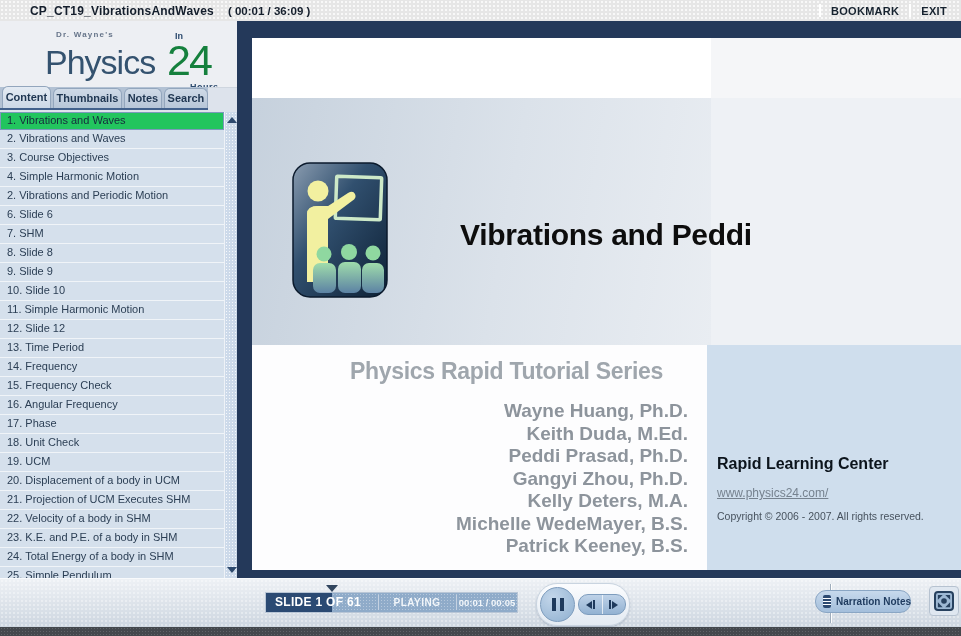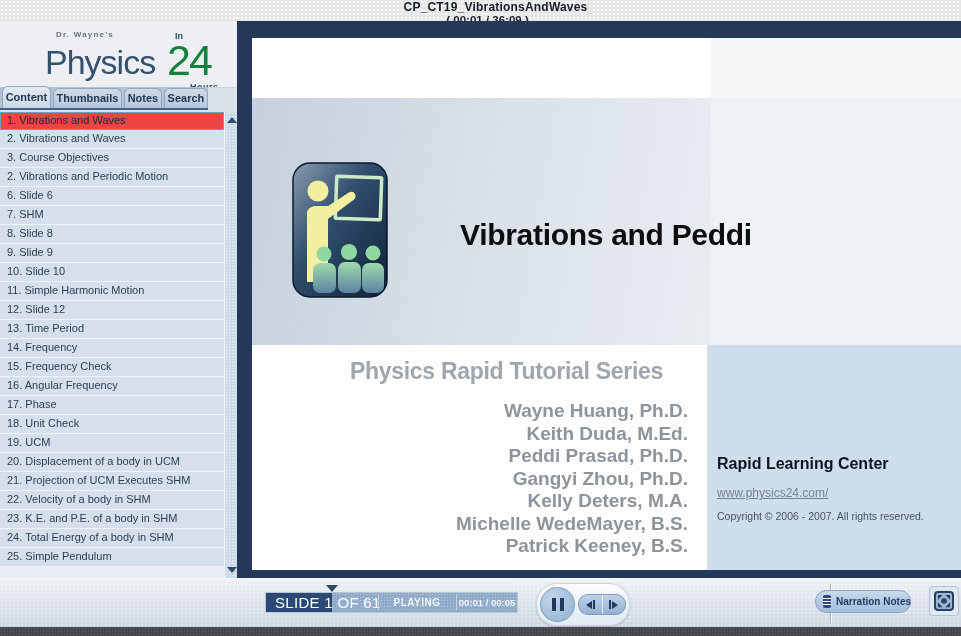--- a/index.html
+++ b/index.html
@@ -3,21 +3,21 @@
 <meta charset="utf-8">
 <style>
   html,body{margin:0;padding:0;background:#9aa4b0;}
   #app{position:relative;width:961px;height:636px;background:#e4e7ec;overflow:hidden;
        font-family:"Liberation Sans",sans-serif; -webkit-font-smoothing:antialiased;}
   
   #topbar{position:absolute;left:0;top:0;width:961px;height:21px;
     background:#e6e6e6;
     background-image:radial-gradient(rgba(255,255,255,.7) 1px,transparent 1.1px);
     background-size:4px 4px;
-    display:flex;align-items:center;color:#141e2c;font-size:12px;font-weight:bold;flex-direction:column;}
+    display:flex;align-items:center;color:#141e2c;font-size:12px;font-weight:bold;}
   #topbar .t-title{margin-left:30px;letter-spacing:.2px;}
   #topbar .t-time{margin-left:14px;font-size:11.5px;}
   #topbar .t-right{margin-left:auto;display:flex;align-items:center;height:100%;}
   #topbar .v-sep{width:2px;height:13px;background:#ffffff;margin:0 10px;}
   #topbar .t-btn{font-size:11px;color:#16222f;cursor:pointer;letter-spacing:.3px;}
   #topbar .t-btn:last-child{margin-right:14px;}
   
   #sidebar{position:absolute;left:0;top:21px;width:237px;height:557px;background:#dde3ec;}
   #logo{position:relative;width:237px;height:66px;background:#edeff3;overflow:hidden;
         border-bottom:1px solid #cfd6df;}
@@ -30,21 +30,21 @@
         color:#2c4a6e;letter-spacing:.5px;}
   #tabbar{position:absolute;left:0;top:66px;width:208px;height:23px;background:#b3c2d4;
         display:flex;align-items:flex-end;border-bottom:2px solid #42618c;box-sizing:border-box;}
   .tab{height:19px;line-height:19px;text-align:center;font-size:11px;font-weight:bold;color:#1e3550;
         background:linear-gradient(#cfdae7,#b7c6d8);border:1px solid #93a6bd;border-bottom:none;
         border-radius:6px 6px 0 0;margin-left:2px;flex:1 1 auto;cursor:pointer;}
   .tab.active{background:linear-gradient(#e4ebf3,#ccd8e6);height:21px;line-height:21px;}
   #toclist{position:absolute;left:0;top:91px;width:224px;height:466px;overflow:hidden;background:#e8edf3;}
   .toc-item{height:15px;padding:2px 4px 1px 7px;font-size:11px;color:#2b3e54;background:#d5e0ec;
         border-bottom:1px solid #f0f4f8;cursor:pointer;white-space:nowrap;overflow:hidden;}
-  .toc-item.sel{background:#ef4444;border:1px solid #7b9abc;border-bottom:1px solid #7b9abc;
+  .toc-item.sel{background:#22c55e;border:1px solid #7b9abc;border-bottom:1px solid #7b9abc;
         padding:1px 3px 0 6px;color:#16293d;}
   #scrollbar{position:absolute;left:224px;top:91px;width:13px;height:466px;background:#cddaea;
         background-image:radial-gradient(rgba(255,255,255,.8) .8px,transparent 1px);
         background-size:3px 3px;border-left:1px solid #eef2f7;box-sizing:border-box;}
   .scroll-arrow{position:absolute;left:2px;width:0;height:0;border-left:5px solid transparent;
         border-right:5px solid transparent;cursor:pointer;}
   .scroll-arrow.up{top:5px;border-bottom:6px solid #2e4a6e;}
   .scroll-arrow.down{bottom:5px;border-top:6px solid #2e4a6e;}
   
   #main{position:absolute;left:237px;top:21px;width:724px;height:557px;background:#24395a;
@@ -71,21 +71,21 @@
   #playerbar{position:absolute;left:0;top:578px;width:961px;height:49px;
         background:linear-gradient(#eef1f5,#cdd6e0);
         border-top:1px solid #f8fafc;box-sizing:border-box;}
   #playerbar::after{content:"";position:absolute;inset:0;
         background-image:radial-gradient(rgba(255,255,255,.35) .8px,transparent 1px);
         background-size:4px 4px;pointer-events:none;}
   #progress{position:absolute;left:265px;top:13px;width:253px;height:21px;background:#8fabc9;
         background-image:radial-gradient(rgba(255,255,255,.35) .8px,transparent 1px);
         background-size:3px 3px;border:1px solid #b9c6d6;box-sizing:border-box;cursor:pointer;z-index:2;}
   #progress .fill{position:absolute;left:0;top:0;width:66px;height:100%;background:#2b4a73;}
-  #progress .p-label{position:absolute;left:9px;top:0;line-height:19px;font-size:15px;font-weight:normal;
+  #progress .p-label{position:absolute;left:9px;top:0;line-height:19px;font-size:12px;font-weight:bold;
         color:#ffffff;letter-spacing:.3px;white-space:nowrap;}
   #progress .p-sep{position:absolute;top:2px;width:1px;height:15px;background:#c5d2e2;}
   #progress .p-status{position:absolute;left:112px;top:0;width:78px;text-align:center;line-height:19px;
         font-size:10px;font-weight:bold;color:#f2f6fa;letter-spacing:.5px;}
   #progress .p-time{position:absolute;left:191px;top:0;width:60px;text-align:center;line-height:19px;
         font-size:9.5px;font-weight:bold;color:#f2f6fa;white-space:nowrap;}
   #seek-marker{position:absolute;left:326px;top:6px;width:0;height:0;z-index:3;cursor:pointer;
         border-left:6px solid transparent;border-right:6px solid transparent;border-top:7px solid #31455e;}
   #transport{position:absolute;left:536px;top:4px;width:92px;height:41px;border-radius:21px;
         background:linear-gradient(#fbfcfe,#e3eaf2);border:1px solid #c9d4e0;z-index:2;
@@ -149,20 +149,21 @@
     <div id="tabbar">
         <div class="tab active">Content</div>
         <div class="tab">Thumbnails</div>
         <div class="tab">Notes</div>
         <div class="tab">Search</div>
       </div>
     <div id="toclist">
         <div class="toc-item sel">1. Vibrations and Waves</div>
         <div class="toc-item">2. Vibrations and Waves</div>
         <div class="toc-item">3. Course Objectives</div>
+        <div class="toc-item">4. Simple Harmonic Motion</div>
         <div class="toc-item">2. Vibrations and Periodic Motion</div>
         <div class="toc-item">6. Slide 6</div>
         <div class="toc-item">7. SHM</div>
         <div class="toc-item">8. Slide 8</div>
         <div class="toc-item">9. Slide 9</div>
         <div class="toc-item">10. Slide 10</div>
         <div class="toc-item">11. Simple Harmonic Motion</div>
         <div class="toc-item">12. Slide 12</div>
         <div class="toc-item">13. Time Period</div>
         <div class="toc-item">14. Frequency</div>

